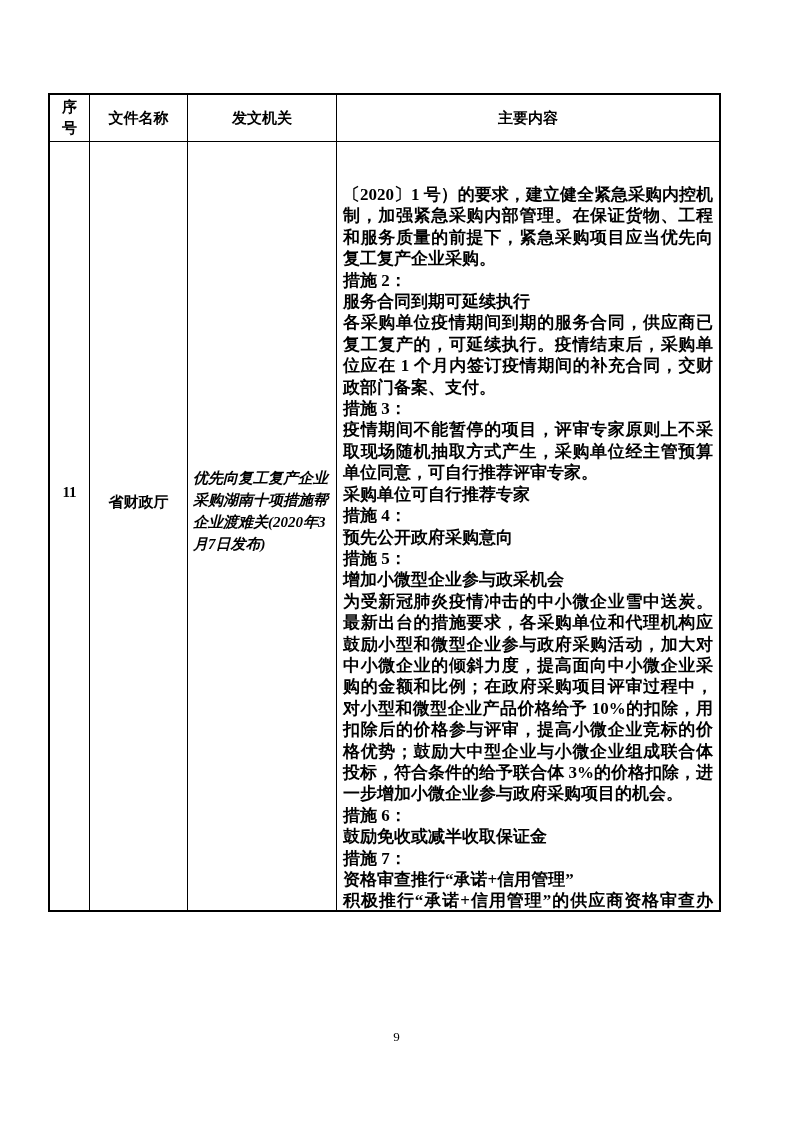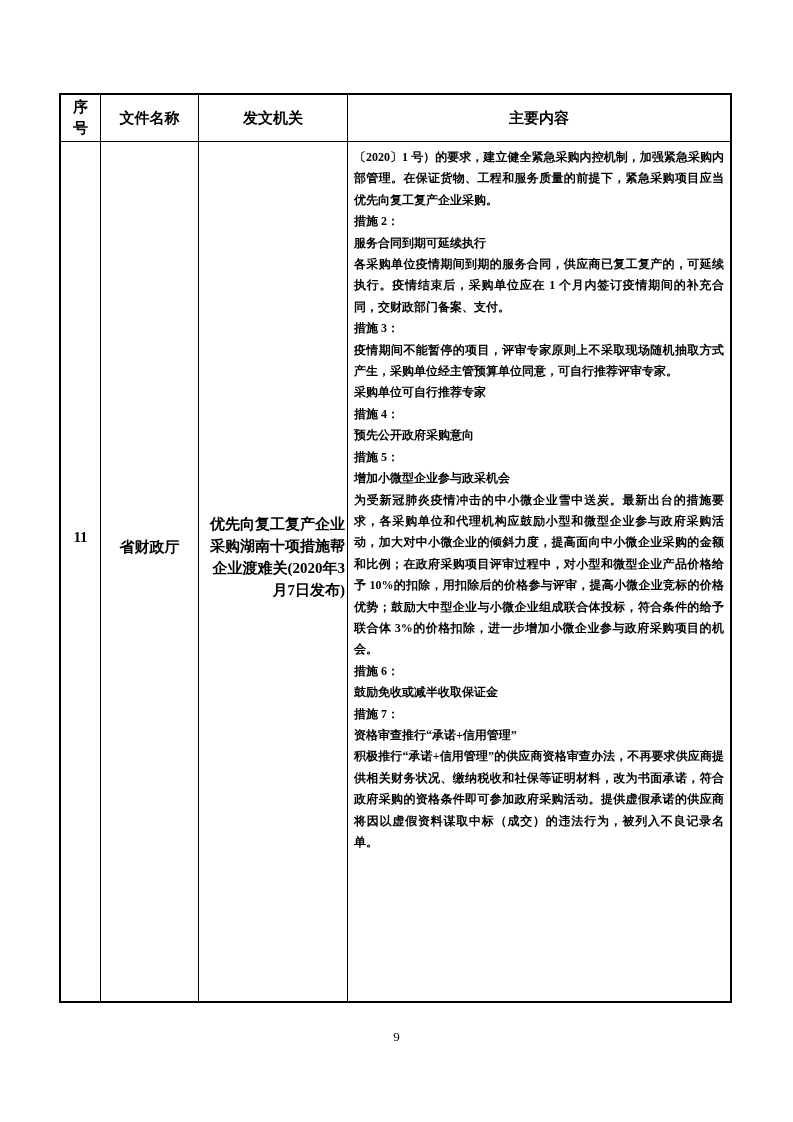--- a/index.html
+++ b/index.html
@@ -5,22 +5,22 @@
   * { margin: 0; padding: 0; box-sizing: border-box; }
   html, body { background: #ffffff; }
   body {
     width: 793px; height: 1122px;
     position: relative;
     font-family: "Liberation Serif", "DejaVu Serif", serif;
     color: #000;
   }
   .doc-table {
     position: absolute;
-    left: 59px; top: 93px;
-    width: 673px; height: 910px;
+    left: 48px; top: 93px;
+    width: 673px; height: 819px;
     border: 2px solid #000;
     display: grid;
     grid-template-columns: 40px 98px 149px 1fr;
     grid-template-rows: 47px 1fr;
     background: #fff;
   }
   .cell {
     border-right: 1px solid #000;
     border-bottom: 1px solid #000;
     overflow: hidden;
@@ -40,29 +40,31 @@
   .td-seq .inner   { transform: translateY(-34px); text-align: center; }
   .td-agency .inner{ transform: translateY(-24px); }
   .td-docname {
     display: flex; align-items: center; justify-content: flex-start;
     font-weight: 700; font-size: 15px;
     padding-left: 5px;
   }
   .td-docname .inner {
     transform: translateY(-15px);
     width: 141px; line-height: 22px;
-    text-align: right;
+    text-align: left;
     word-break: break-all;
+    font-style: italic;
   }
   .td-content {
     font-weight: 700;
-    font-size: 12px;
+    font-size: 17px;
     line-height: 21.4px;
     padding: 5px 6px 0 6px;
     text-align: justify;
+    margin-top: 37px;
   }
   .td-content .para { text-align: justify; word-break: break-all; }
   .page-number {
     position: absolute;
     left: 0; right: 0; top: 1029px;
     text-align: center;
     font-size: 13px;
     font-weight: 400;
   }
 </style>

